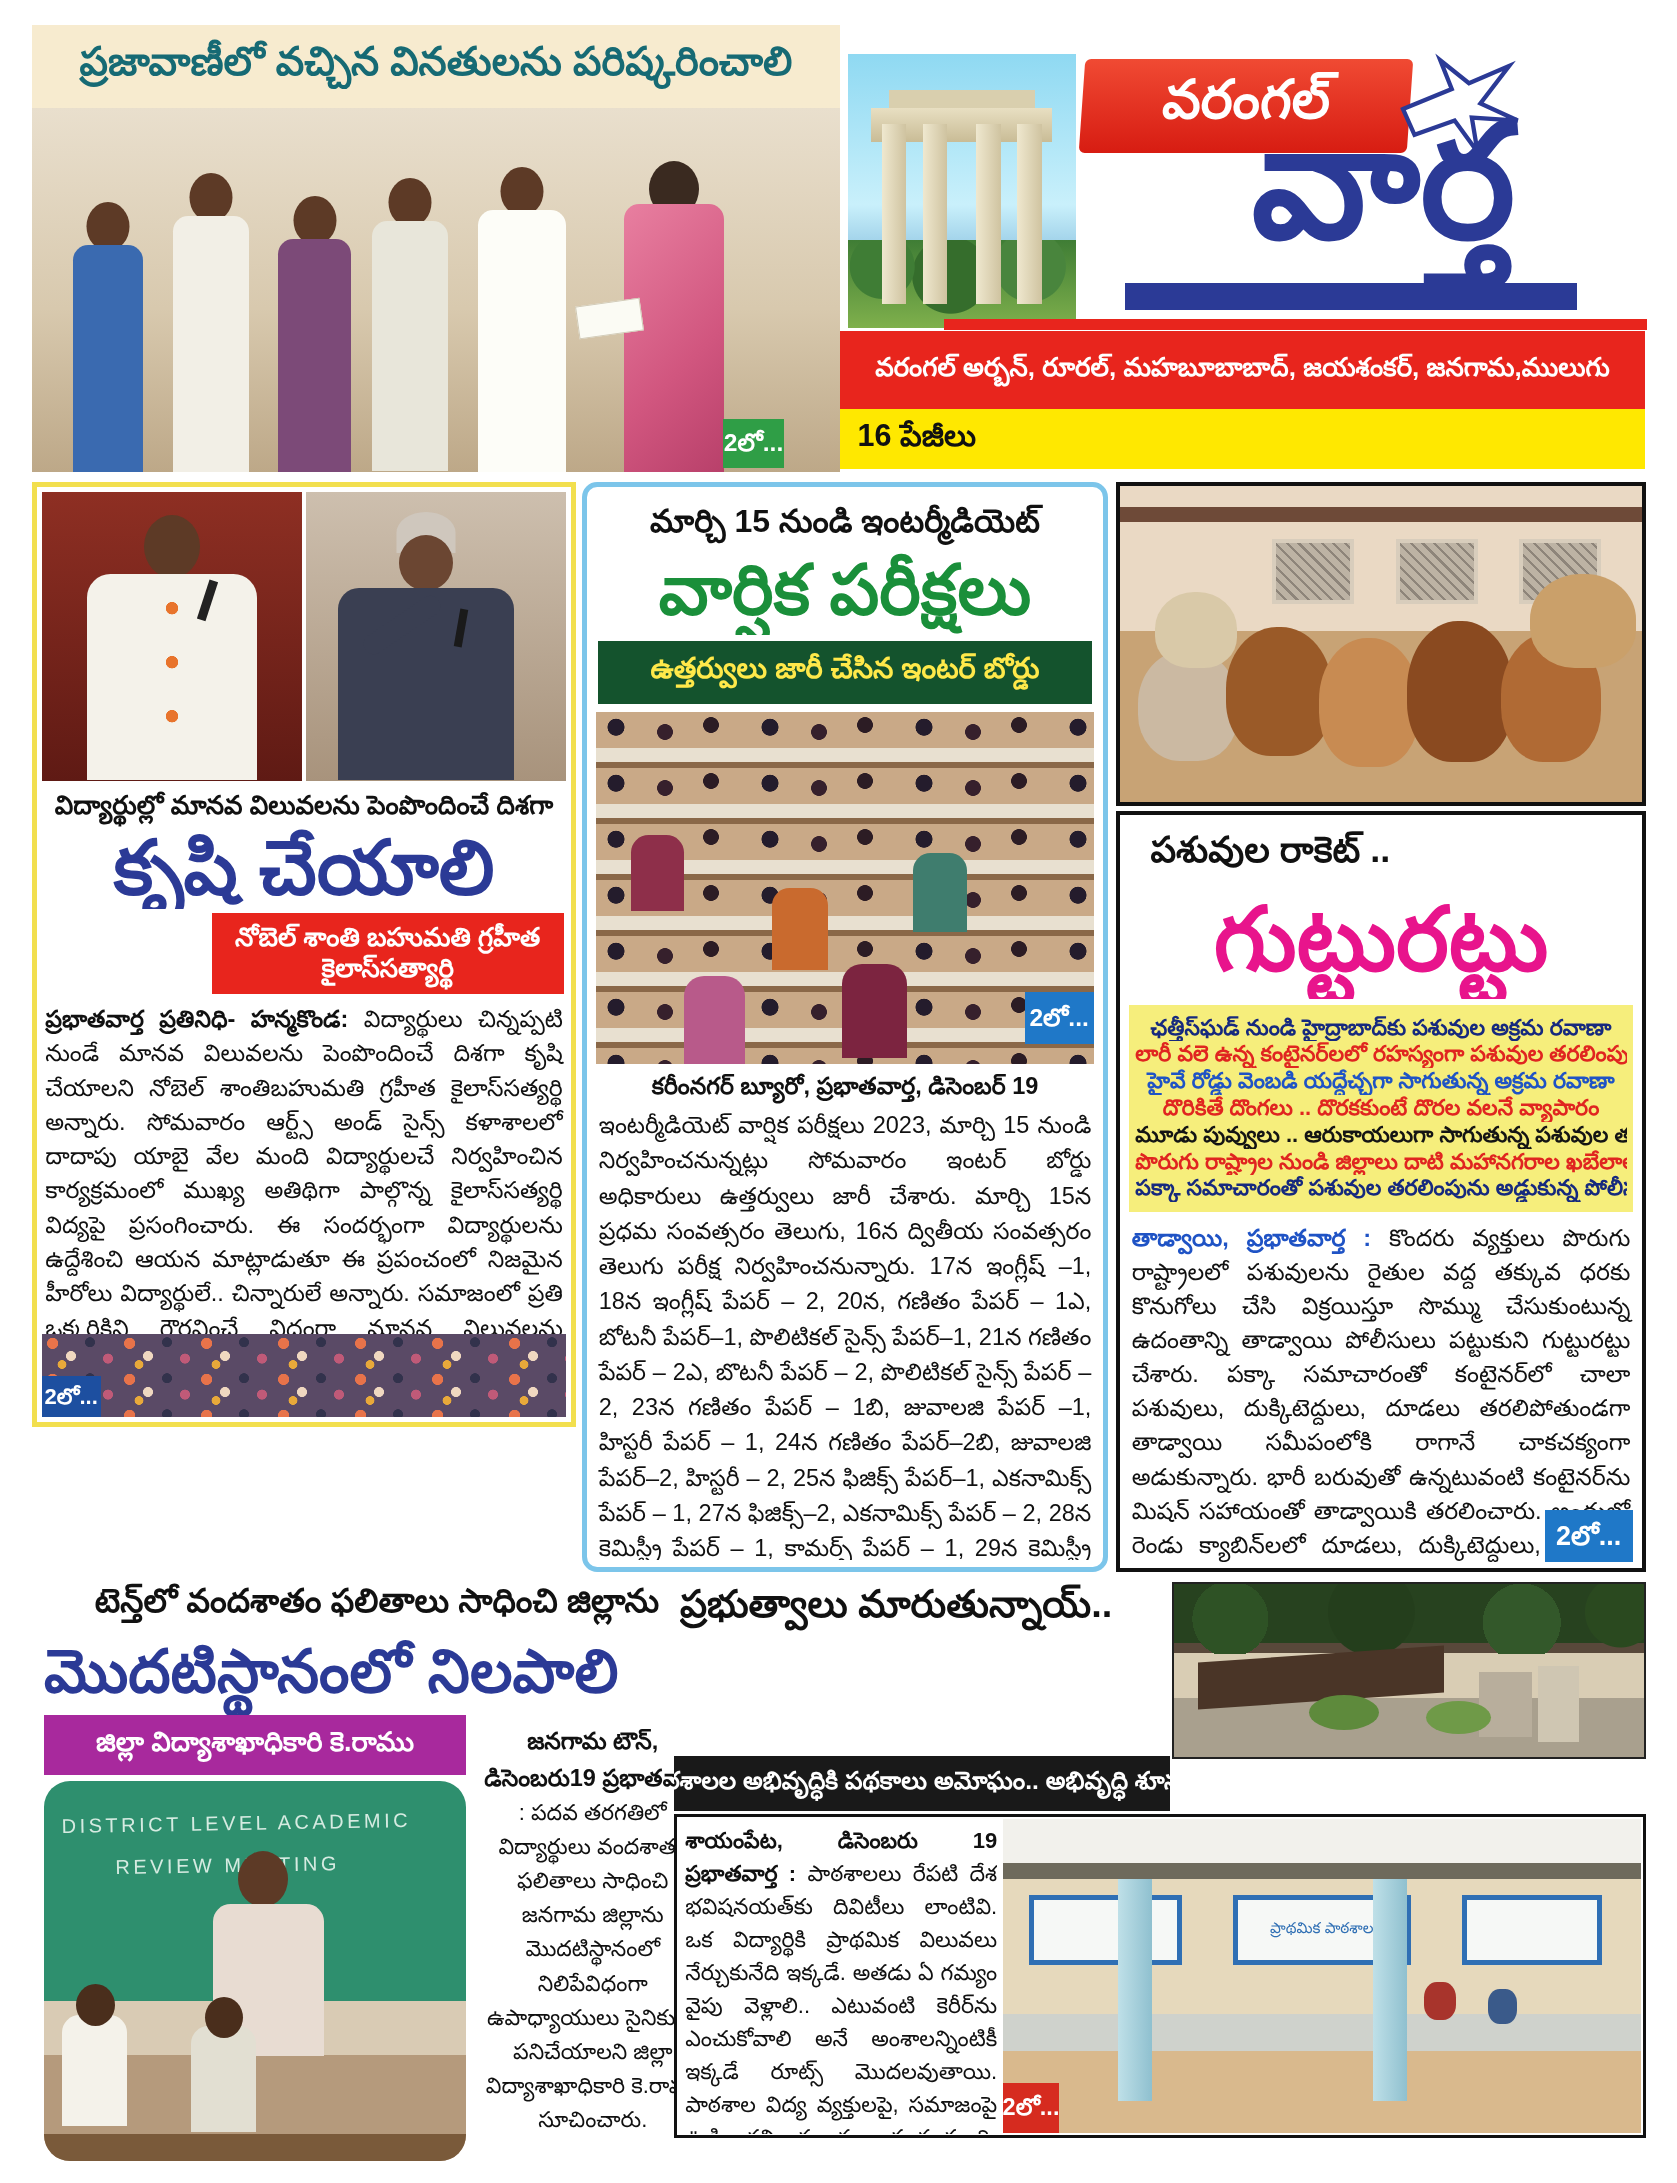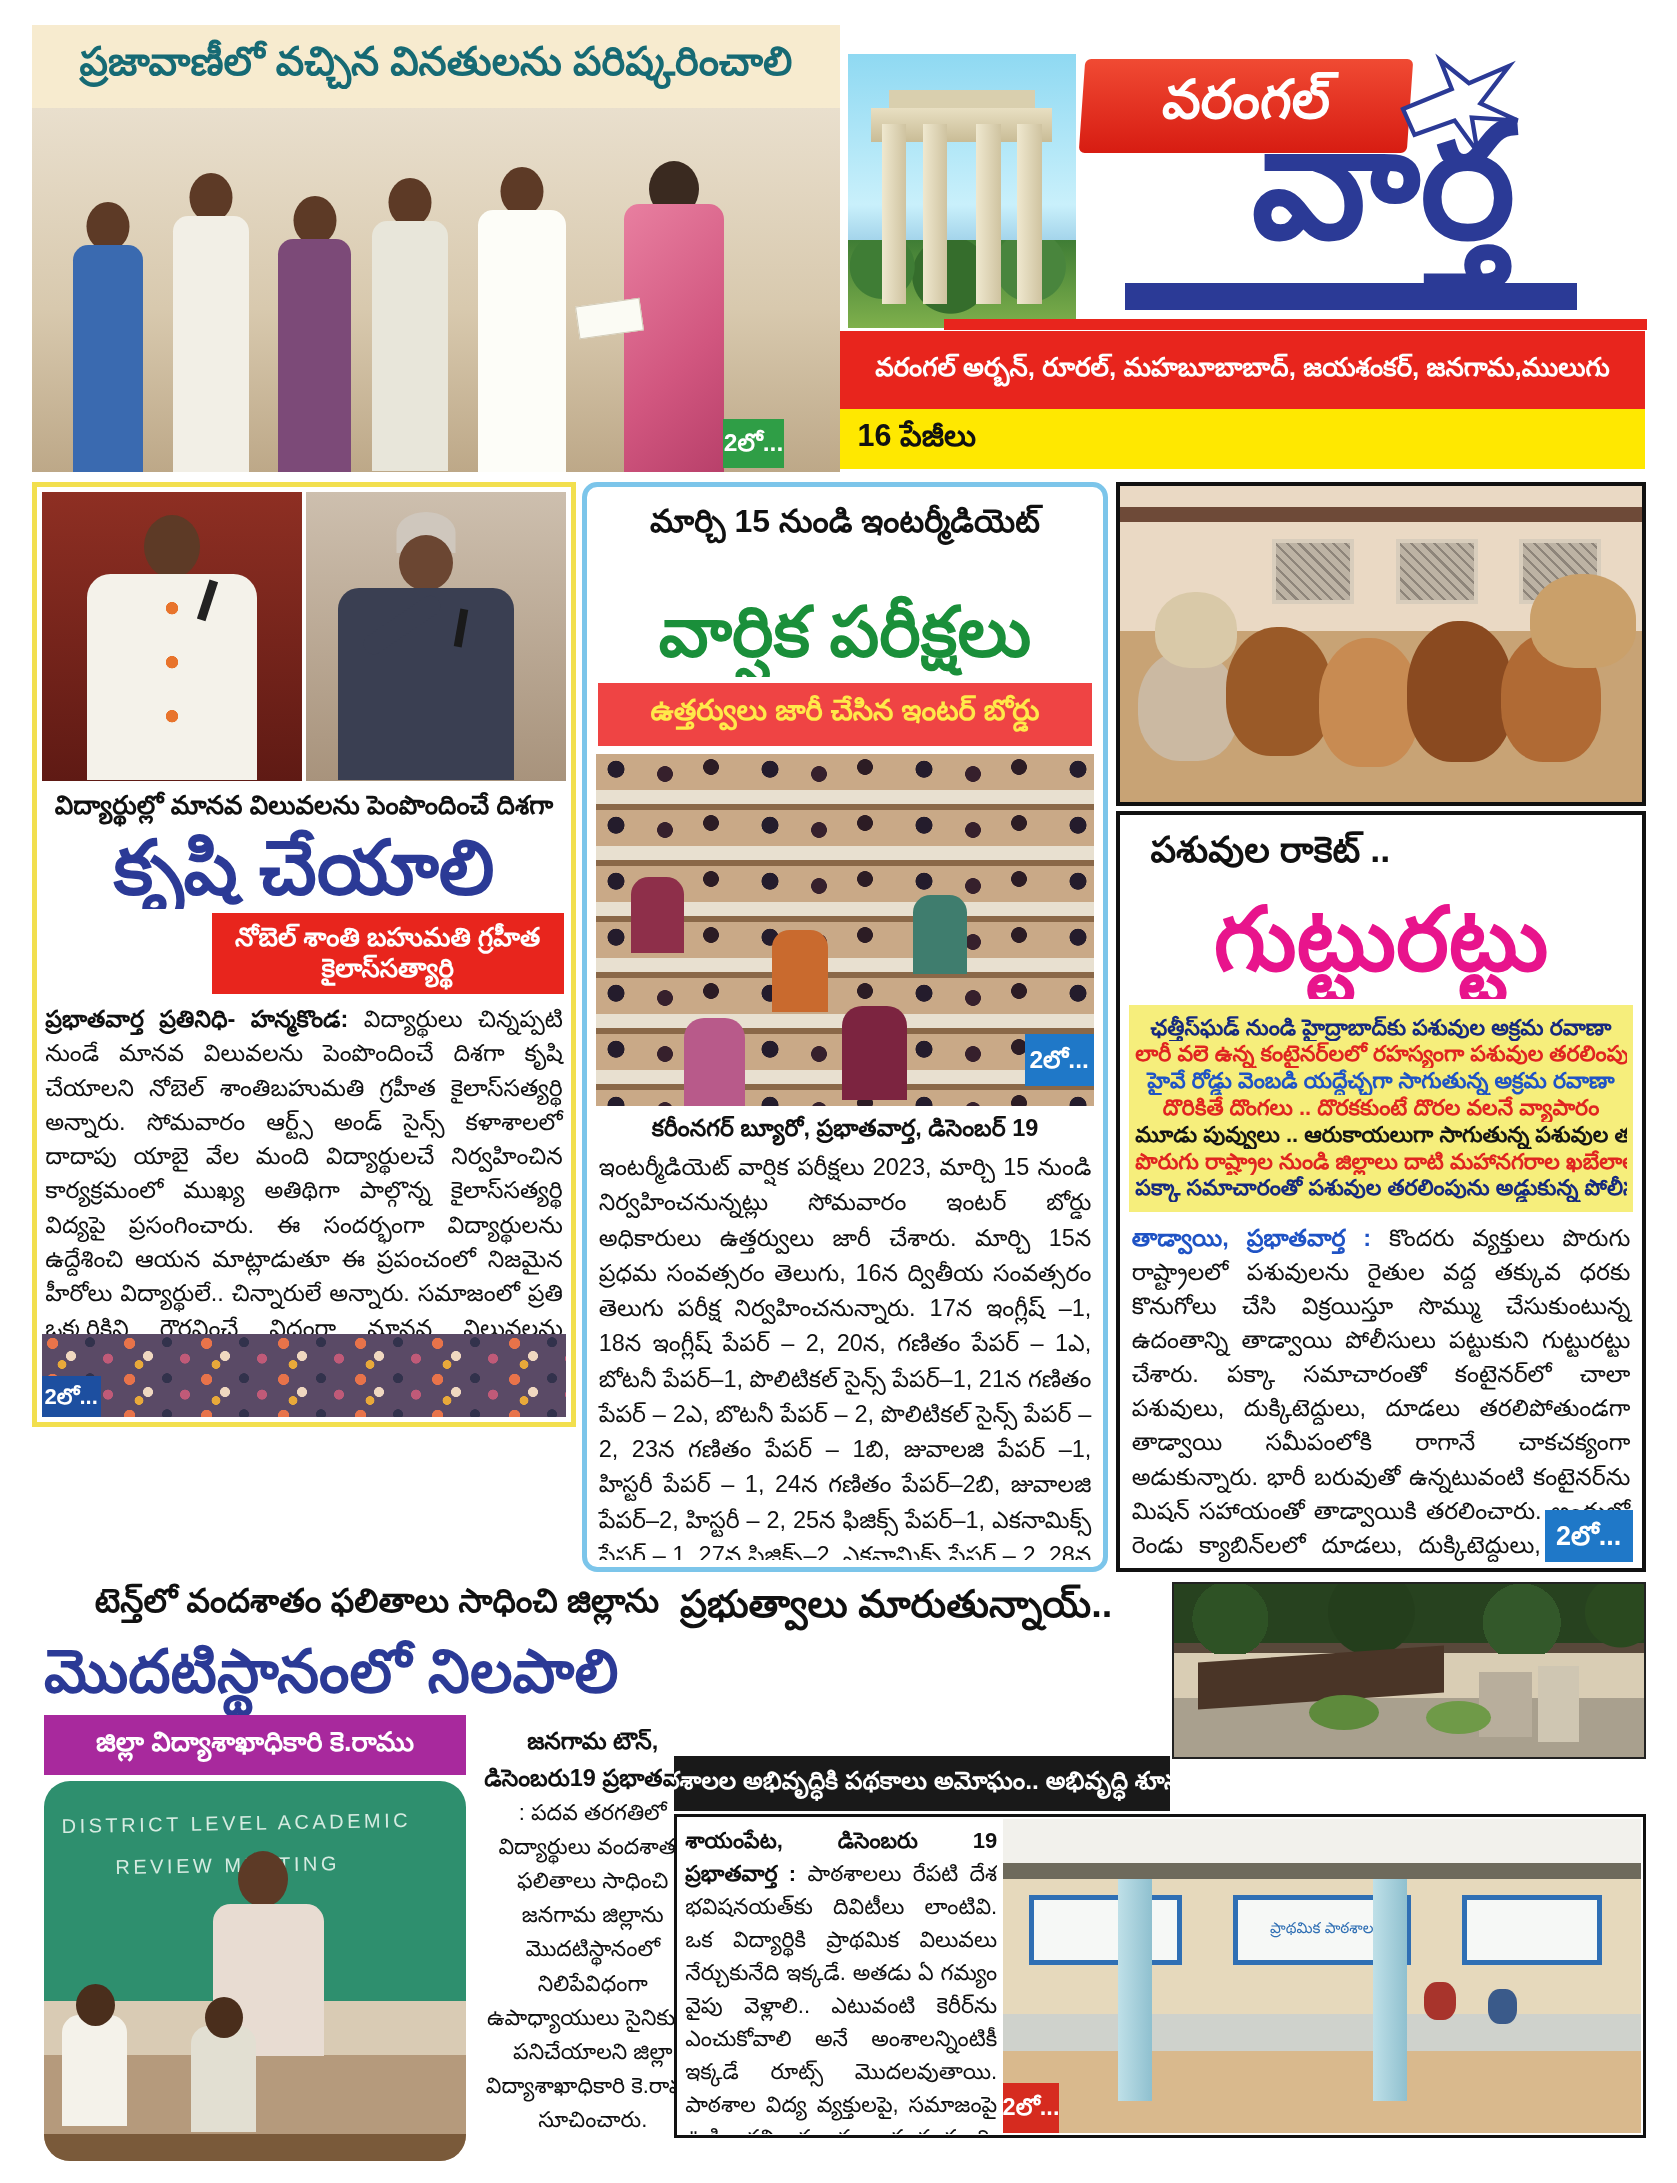--- a/index.html
+++ b/index.html
@@ -66,22 +66,22 @@
      radial-gradient(circle 5.9px at 10.6px 9.4px,#e8734a 0 5.3px,transparent 5.9px),
      radial-gradient(circle 5.3px at 29px 22px,#f0d8c0 0 4.7px,transparent 5.3px),
      radial-gradient(circle 5.3px at 48px 8.2px,#32324c 0 4.7px,transparent 5.3px),
      radial-gradient(circle 5.3px at 66px 24.6px,#c05a78 0 4.7px,transparent 5.3px),
      radial-gradient(circle 4.7px at 20px 30.5px,#e8a93a 0 4.1px,transparent 4.7px);
      background-size:77px 36px;}
   
   .ex{position:absolute;left:582px;top:482px;width:526px;height:1090px;border:5.3px solid #7cc5ea;border-radius:15.2px;
     background:#fff;display:flex;flex-direction:column;padding:7px 9.4px;}
   .ex-kicker{margin-top:9.4px;text-align:center;font-weight:bold;font-size:32px;white-space:nowrap;overflow:hidden;}
-  .ex-headline{text-align:center;font-weight:bold;font-size:70px;line-height:1.25;color:#1a8f3a;white-space:nowrap;overflow:hidden;margin-top:42px;}
-  .ex-greenbox{background:#ef4444;color:#ffe94a;font-weight:bold;font-size:29px;text-align:center;
+  .ex-headline{text-align:center;font-weight:bold;font-size:70px;line-height:1.25;color:#1a8f3a;white-space:nowrap;overflow:hidden;}
+  .ex-greenbox{background:#14532d;color:#ffe94a;font-weight:bold;font-size:29px;text-align:center;
     padding:11.7px 4.7px;margin:5.9px 1.2px 8.2px 1.2px;white-space:nowrap;overflow:hidden;}
   .ex-photo{position:relative;height:352px;background-color:#c9a987;background-image:
      repeating-linear-gradient(180deg,transparent 0 36px,#e8e0d0 36px 50px,#8a6848 50px 56px),
      radial-gradient(circle 8.8px at 20px 15.2px,#241c2c 0 8.2px,transparent 8.8px),
      radial-gradient(circle 8.2px at 69px 20px,#36202c 0 7.6px,transparent 8.2px),
      radial-gradient(circle 8.2px at 115px 13px,#2c1c24 0 7.6px,transparent 8.2px);
      background-size:auto,154px 56px,154px 56px,154px 56px;}
   .ex-date{margin-top:8.2px;text-align:center;font-weight:bold;font-size:23.5px;white-space:nowrap;overflow:hidden;}
   .ex-body{flex:1;font-size:23.5px;line-height:1.5;text-align:justify;overflow:hidden;padding:3.5px 2.3px;}
   

